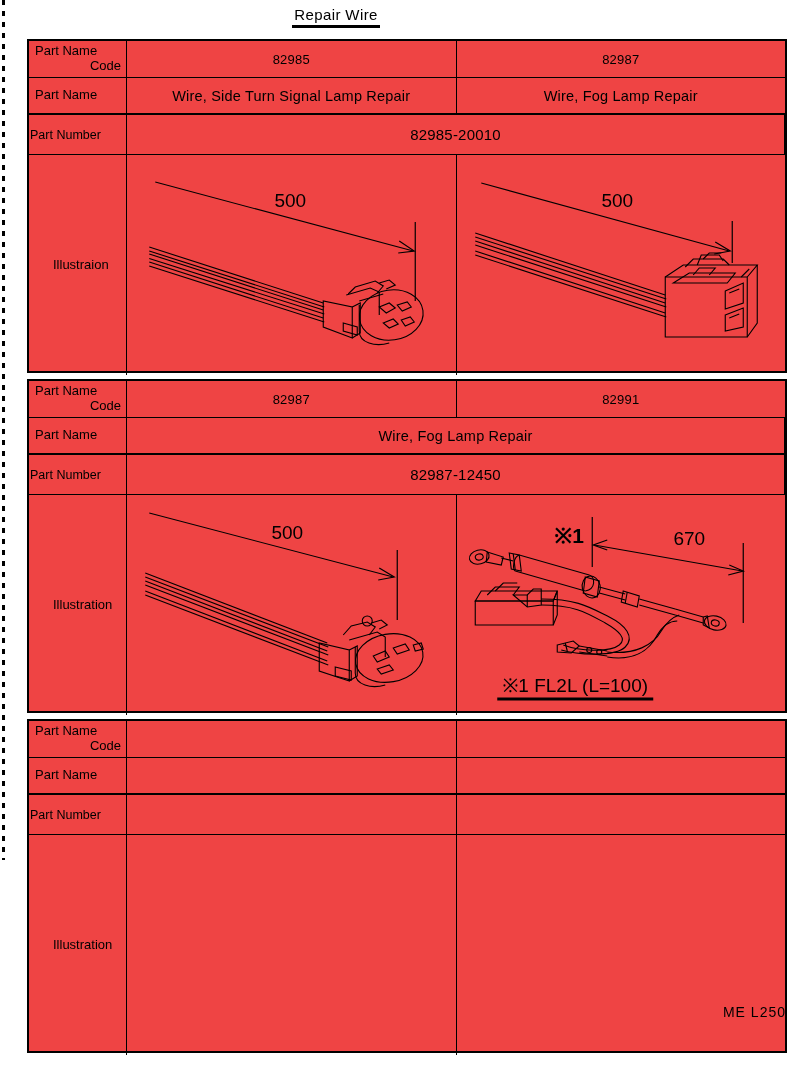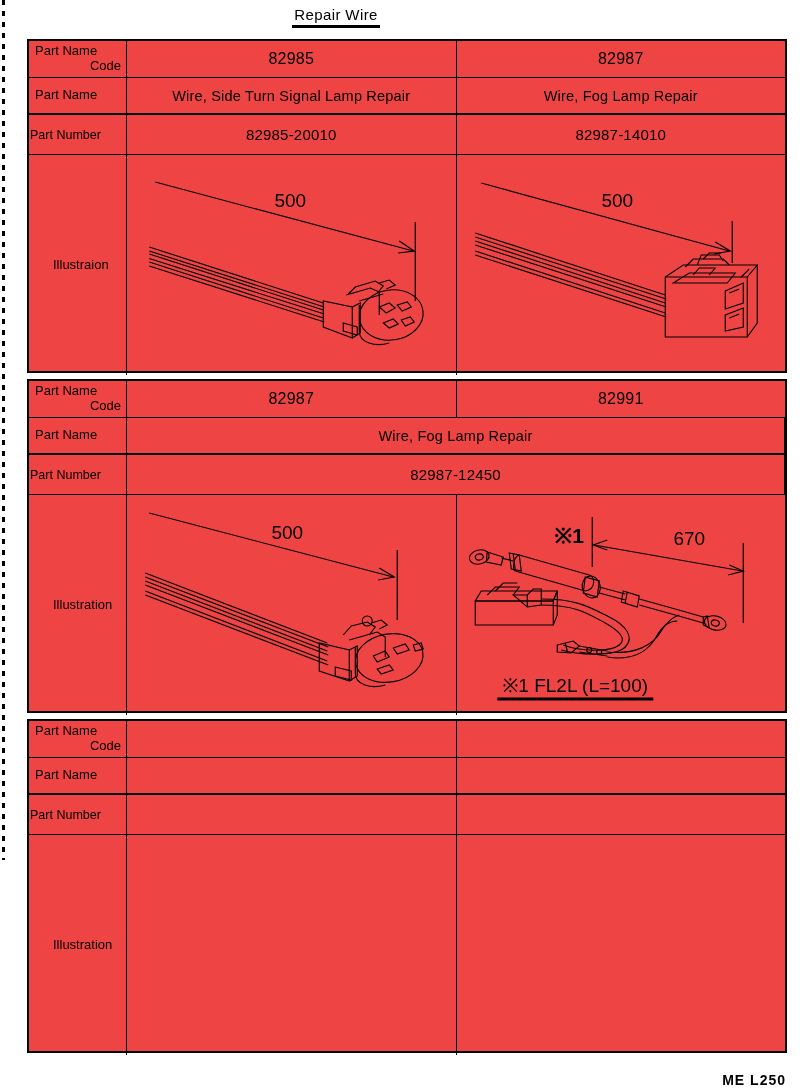--- a/index.html
+++ b/index.html
@@ -98,41 +98,41 @@
   .cell-data {
     flex: 1 1 0;
     box-sizing: border-box;
     display: flex;
     align-items: center;
     justify-content: center;
     font-size: 14.5px;
     letter-spacing: 0.2px;
   }
   .cell-data.col-left  { border-right: 1px solid #000; }
-  .prow.r-code  .cell-data { font-size: 16px; }
+  .prow.r-code  .cell-data { font-size: 13px; }
   .prow.r-num   .cell-data { font-size: 15px; }
   .prow.r-name  .cell-data { font-size: 14.5px; }
 
   .cell-illus {
     flex: 1 1 0;
     box-sizing: border-box;
     position: relative;
     overflow: hidden;
   }
   .cell-illus.col-left { border-right: 1px solid #000; }
 
   .illus-svg { display: block; width: 100%; height: 100%; }
 
   
   .footer-code {
     position: absolute;
     right: 14px;
-    top: 1072px;
+    top: 1004px;
     font-size: 14px;
-    font-weight: bold;
+    font-weight: normal;
     letter-spacing: 1px;
   }
 </style>
 </head>
 <body>
 
 <div class="margin-dash"></div>
 
 <div class="page-title">
   <span class="t-inner">Repair Wire</span>
@@ -151,21 +151,20 @@
 
   <div class="prow r-name">
     <div class="cell-label">Part Name</div>
     <div class="cell-data col-left">Wire, Side Turn Signal Lamp Repair</div>
     <div class="cell-data">Wire, Fog Lamp Repair</div>
   </div>
 
   <div class="prow r-num">
     <div class="cell-label tight">Part Number</div>
     <div class="cell-data col-left">82985-20010</div>
-    <div class="cell-data">82987-14010</div>
   </div>
 
   <div class="prow r-illus">
     <div class="cell-label illus-lbl">Illustraion</div>
 
     <div class="cell-illus col-left">
       <svg class="illus-svg" viewBox="0 0 328 220" preserveAspectRatio="xMidYMid meet">
         <g fill="none" stroke="#000" stroke-width="1.1">
 
           <path d="M28 27 L286 96"></path>

